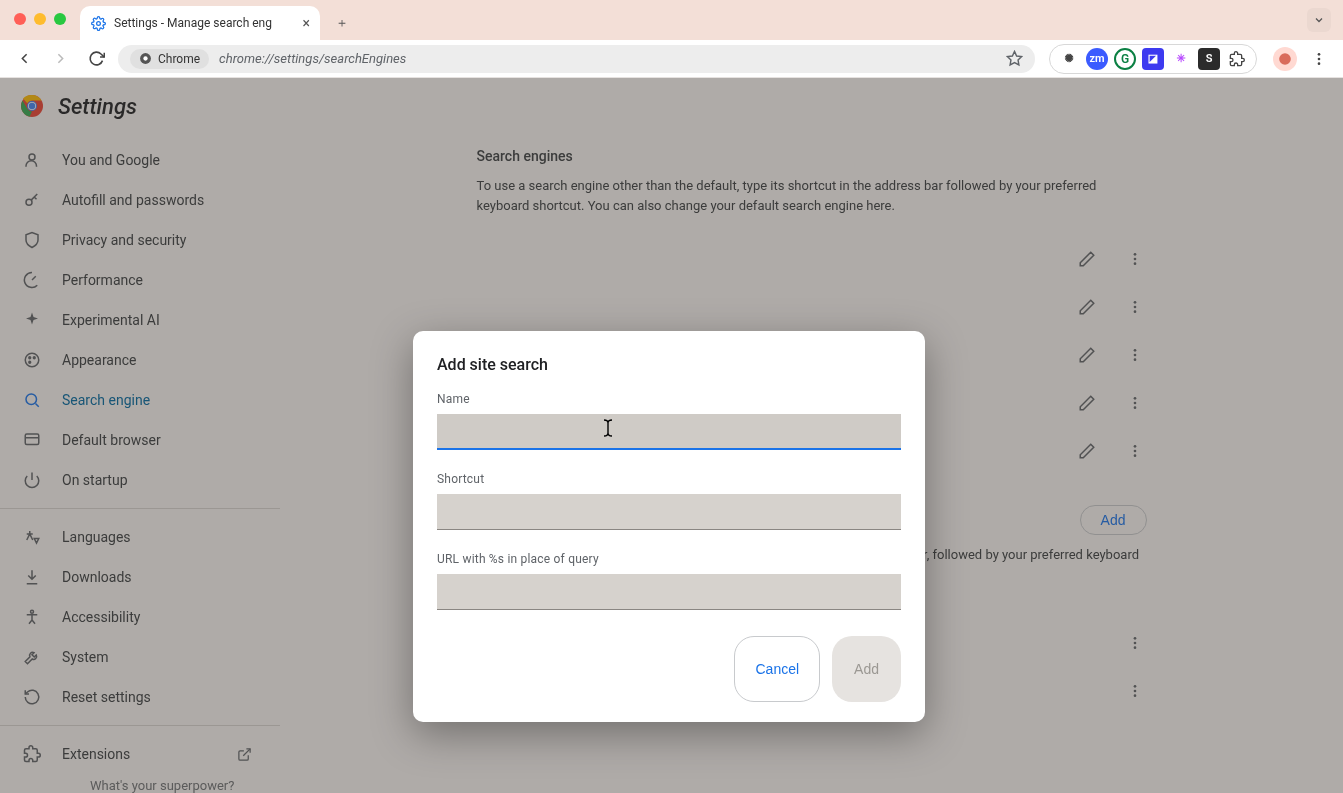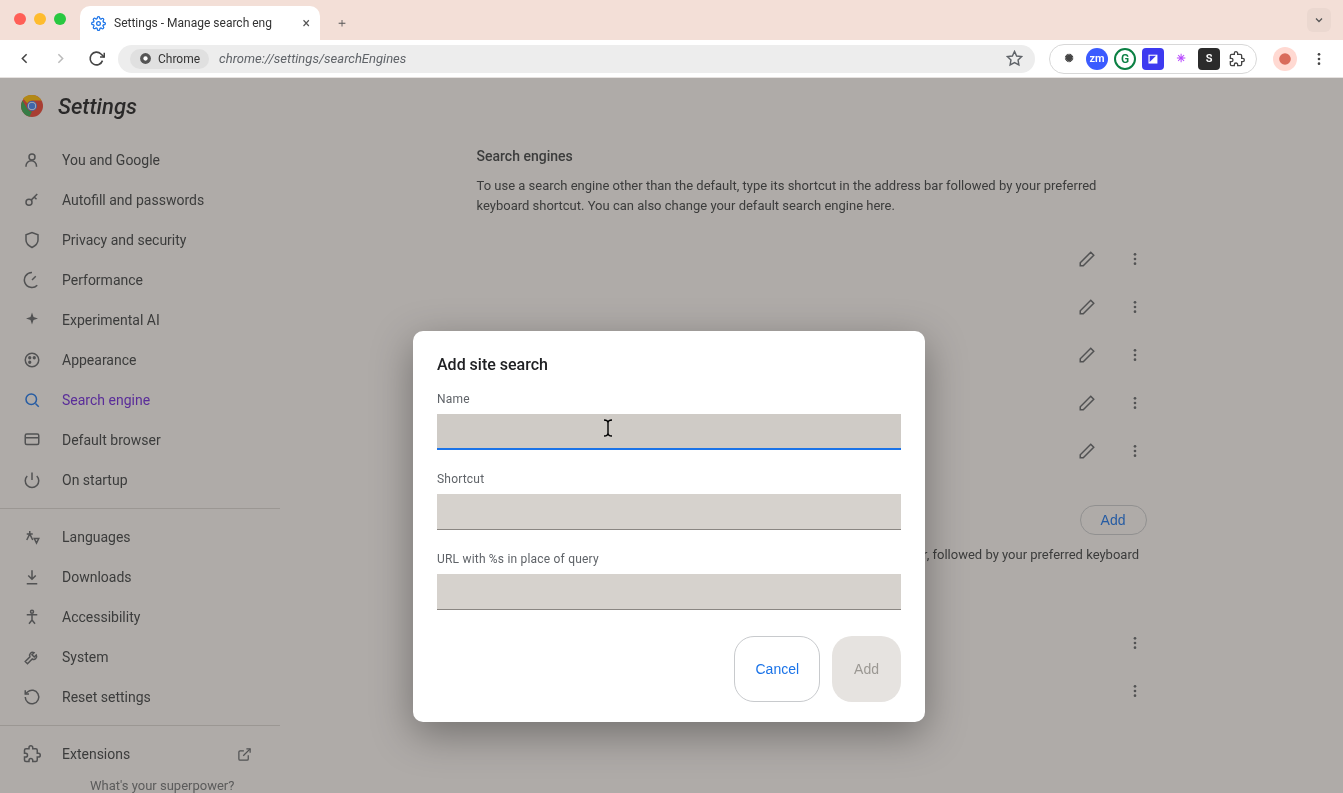--- a/index.html
+++ b/index.html
@@ -62,21 +62,21 @@
   .search-settings-box{
     position:absolute; left:360px; top:14px; width:660px; height:34px;
     display:flex; align-items:center; gap:10px; color:#5f6368; font-size:14px;
   }
   .settings-body{ display:flex; position:absolute; top:56px; left:0; right:0; bottom:0;}
   .sidebar{ width:280px; padding-top:6px;}
   .side-item{
     height:40px; display:flex; align-items:center; padding-left:22px; gap:20px;
     font-size:14px; color:#3c4043; border-radius:0 20px 20px 0; margin-right:18px;
   }
-  .side-item.active{ color:#6d28d9; }
+  .side-item.active{ color:#0369a1; }
   .side-item .icn{ width:20px;display:flex;justify-content:center;color:#5f6368;}
   .side-item.active .icn{ color:#1a73e8; }
   .side-sep{ height:1px;background:#d6d2cf;margin:8px 0;}
   .side-item .ext-open{ margin-left:auto; margin-right:10px; color:#5f6368; }
 
   .content{ flex:1; display:flex; justify-content:center; padding-top:14px;}
   .panel{ width:670px; }
   .section-title{ font-size:14px;color:#3c4043;font-weight:500;margin-bottom:12px;}
   .section-desc{ font-size:13px;color:#3c4043;line-height:1.5;margin-bottom:20px;}
   .engine-row{ height:48px;display:flex;align-items:center;justify-content:flex-end;gap:24px;padding-right:0;}

